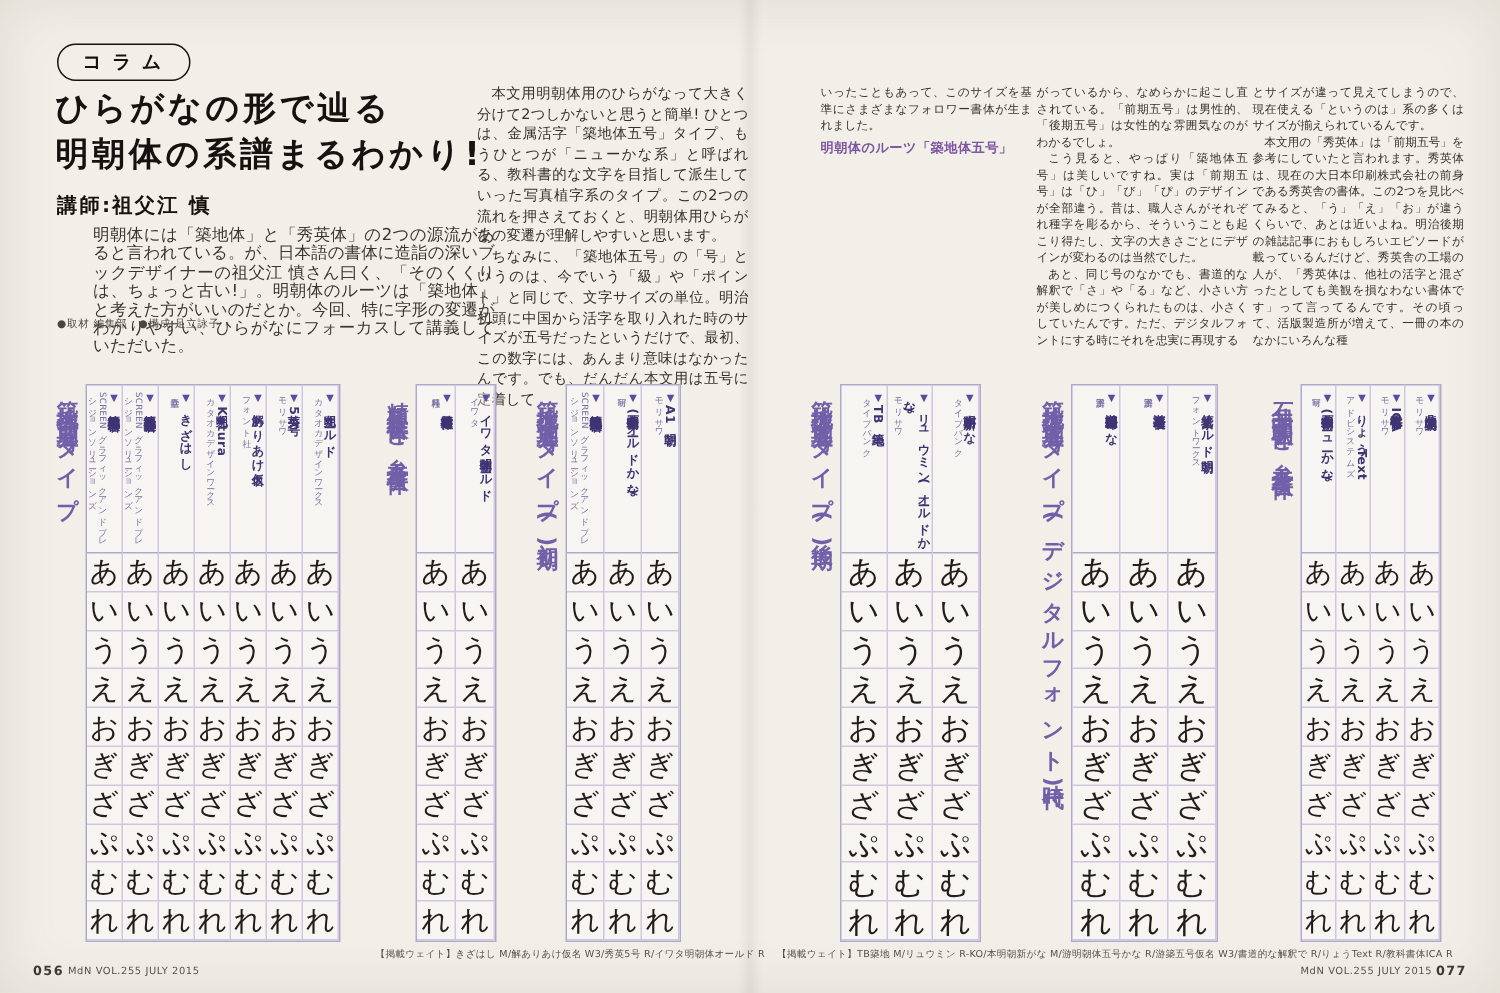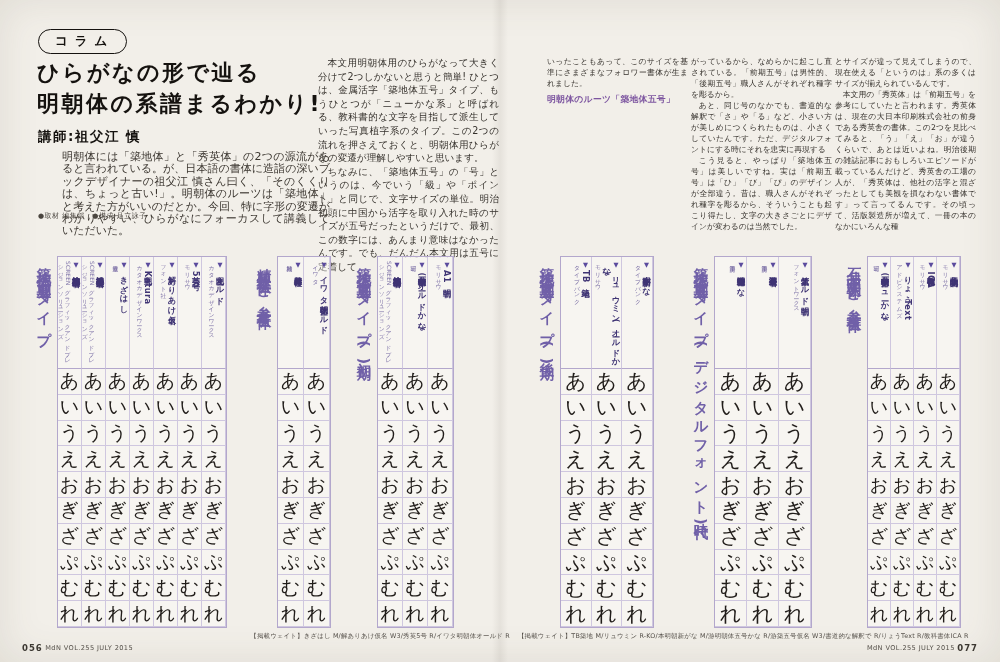--- a/index.html
+++ b/index.html
@@ -68,23 +68,23 @@
 
   <div class="bodycol col-a">
       <p class="para">本文用明朝体用のひらがなって大きく分けて2つしかないと思うと簡単! ひとつは、金属活字「築地体五号」タイプ、もうひとつが「ニューかな系」と呼ばれる、教科書的な文字を目指して派生していった写真植字系のタイプ。この2つの流れを押さえておくと、明朝体用ひらがなの変遷が理解しやすいと思います。</p>
       <p class="para">ちなみに、「築地体五号」の「号」というのは、今でいう「級」や「ポイント」と同じで、文字サイズの単位。明治初頭に中国から活字を取り入れた時のサイズが五号だったというだけで、最初、この数字には、あんまり意味はなかったんです。でも、だんだん本文用は五号に定着して</p>
     </div>
   <div class="bodycol col-bcd col-b">
       <p class="para cont">いったこともあって、このサイズを基準にさまざまなフォロワー書体が生まれました。</p>
       <h3 class="subhead">明朝体のルーツ「築地体五号」</h3>
     </div>
   <div class="bodycol col-bcd col-c">
-      <p class="para cont">がっているから、なめらかに起こし直されている。「前期五号」は男性的、「後期五号」職人さんがそれぞれ種字を彫るから。</p>
+      <p class="para cont">がっているから、なめらかに起こし直されている。「前期五号」は男性的、「後期五号」は女性的な雰囲気なのがわかるでしょ。</p>
+      <p class="para">こう見ると、やっぱり「築地体五号」は美しいですね。実は「前期五号」は「ひ」「び」「ぴ」のデザインが全部違う。昔は、職人さんがそれぞれ種字を彫るから、そういうことも起こり得たし、文字の大きさごとにデザインが変わるのは当然でした。</p>
       <p class="para">あと、同じ号のなかでも、書道的な解釈で「さ」や「る」など、小さい方が美しめにつくられたものは、小さくしていたんです。ただ、デジタルフォントにする時にそれを忠実に再現する</p>
-      <p class="para">こう見ると、やっぱり「築地体五号」は美しいですね。実は「前期五号」は「ひ」「び」「ぴ」のデザインが全部違う。昔は、職人さんがそれぞれ種字を彫るから、そういうことも起こり得たし、文字の大きさごとにデザインが変わるのは当然でした。</p>
     </div>
   <div class="bodycol col-bcd col-d">
       <p class="para cont">とサイズが違って見えてしまうので、現在使える「というのは」系の多くはサイズが揃えられているんです。</p>
       <p class="para">本文用の「秀英体」は「前期五号」を参考にしていたと言われます。秀英体は、現在の大日本印刷株式会社の前身である秀英舎の書体。この2つを見比べてみると、「う」「え」「お」が違うくらいで、あとは近いよね。明治後期の雑誌記事におもしろいエピソードが載っているんだけど、秀英舎の工場の人が、「秀英体は、他社の活字と混ざったとしても美観を損なわない書体です」って言ってるんです。その頃って、活版製造所が増えて、一冊の本のなかにいろんな種</p>
     </div>
 
   <div id="specimens">
       <section class="group" style="left: 36px;">
         <div class="glabel">築地体前期五号タイプ</div>
         <div class="sptable" style="grid-template-columns: repeat(7, 24px);">

